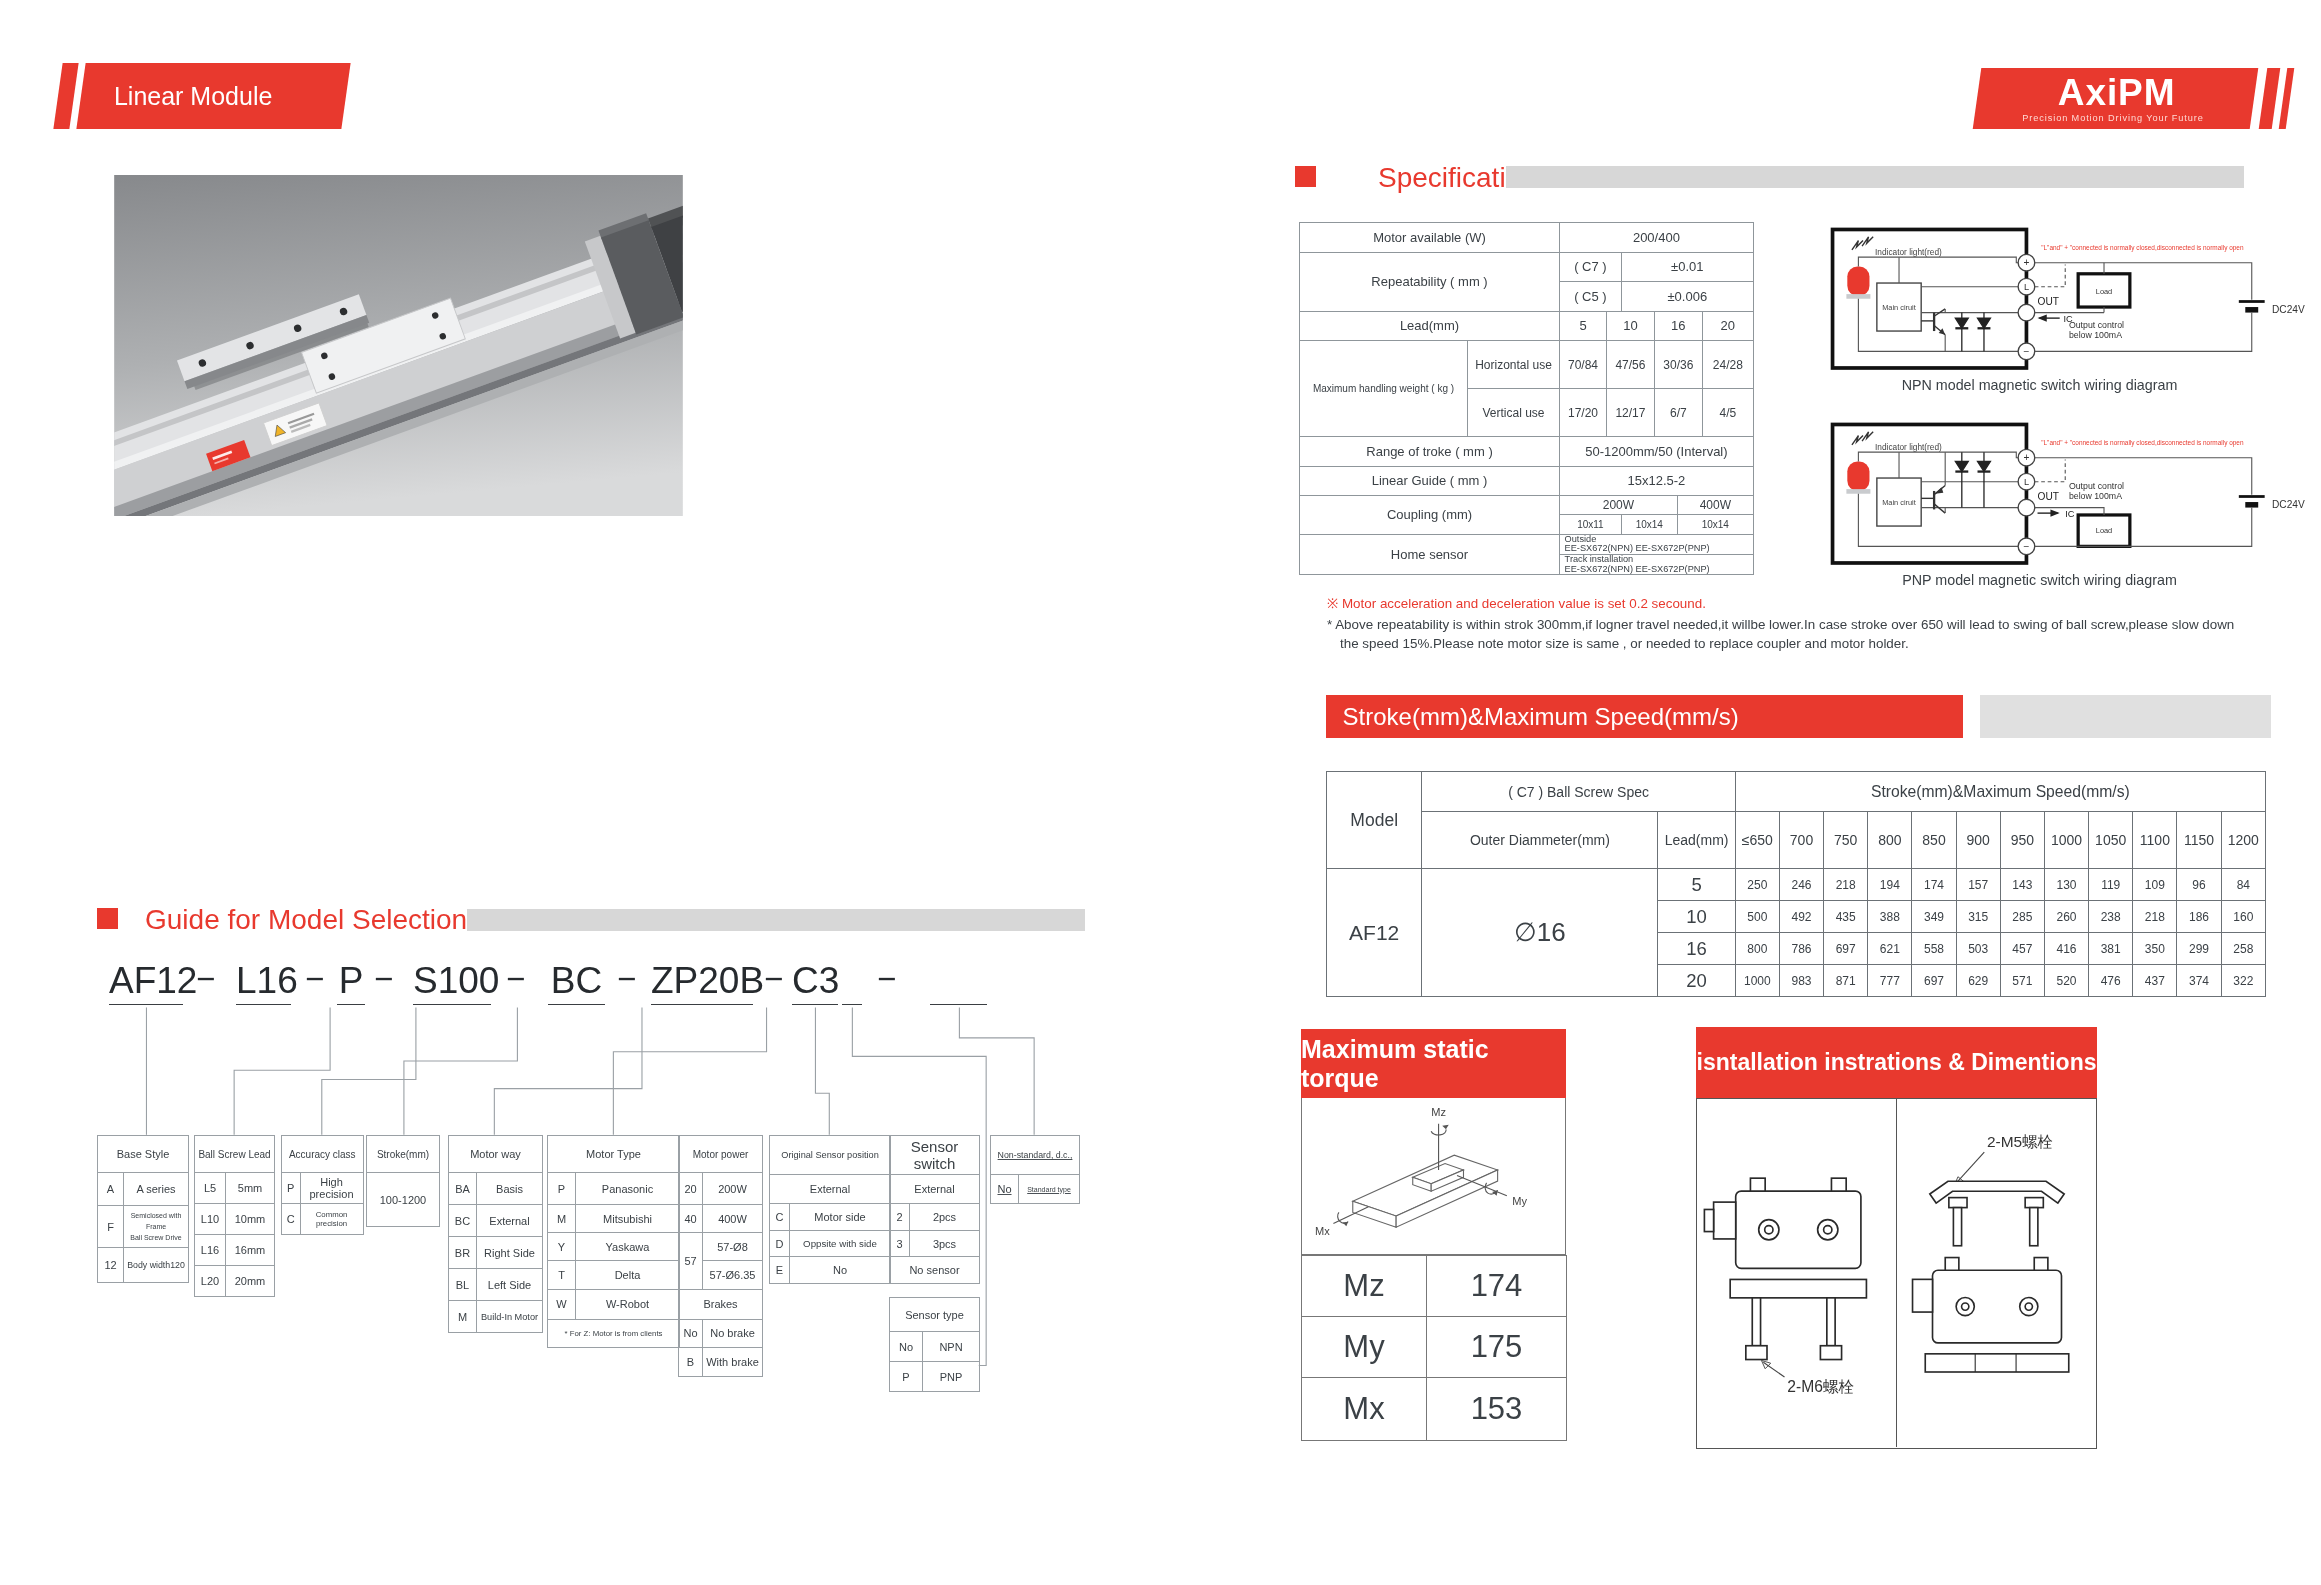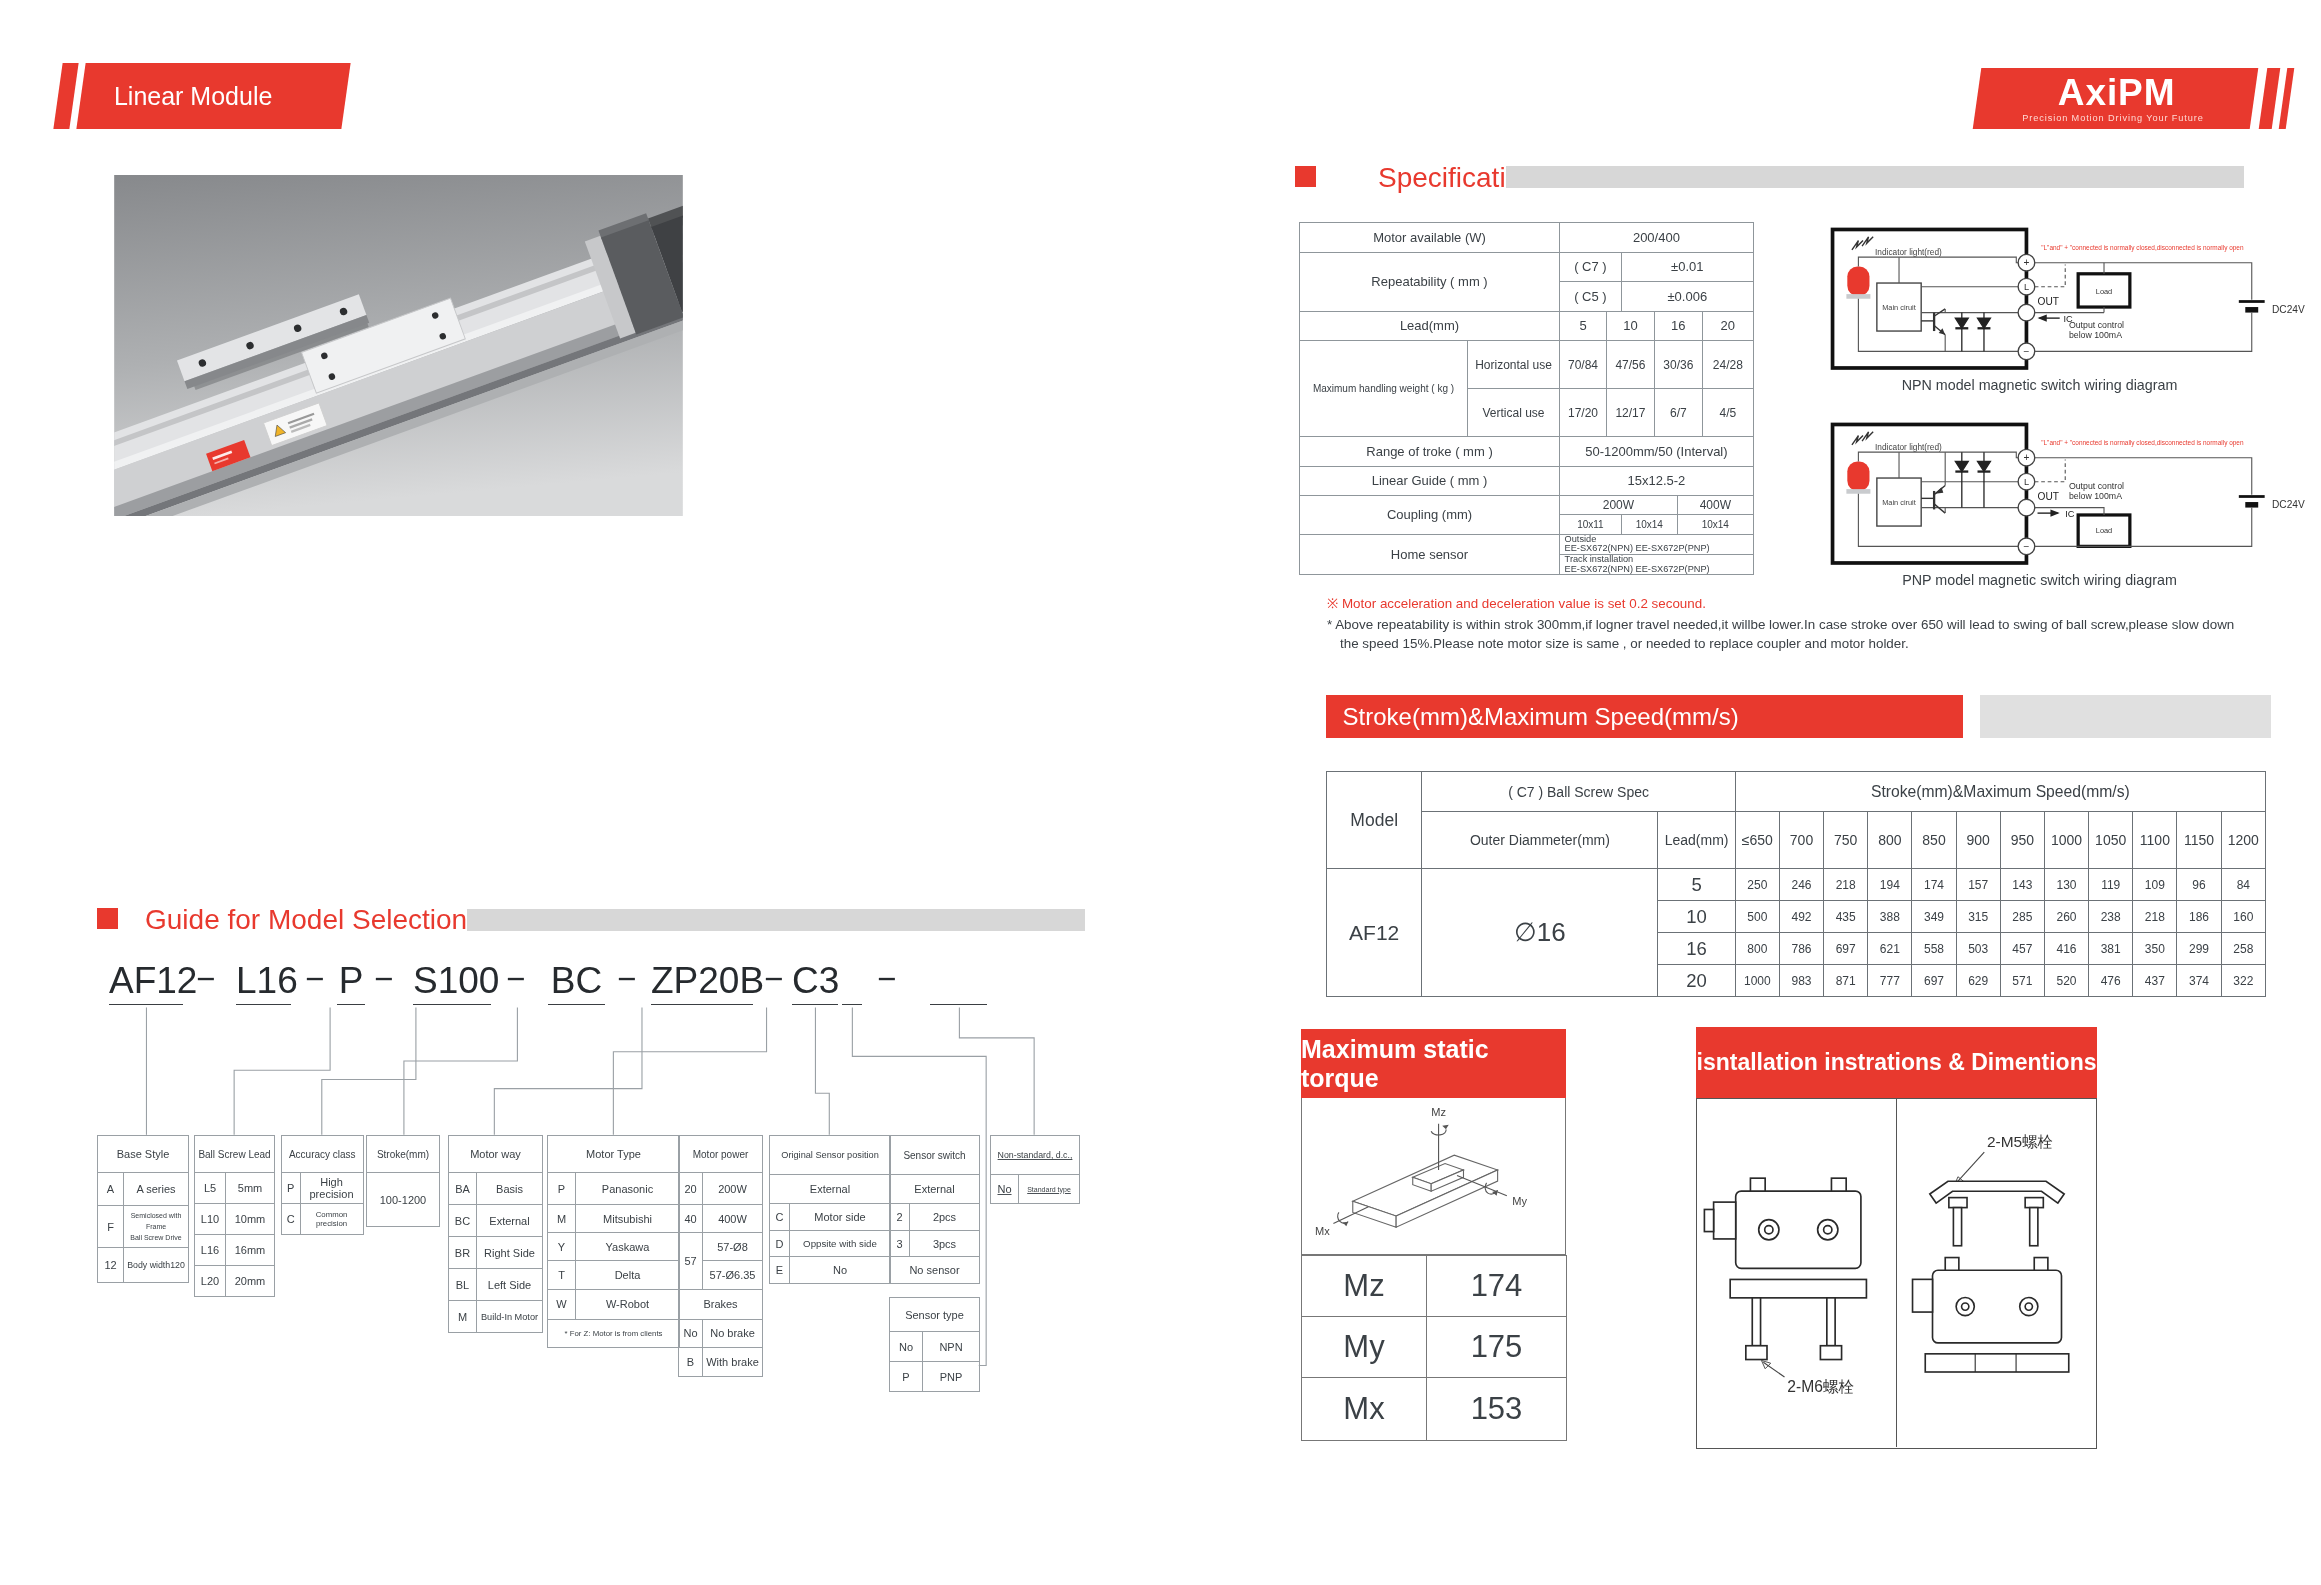--- a/index.html
+++ b/index.html
@@ -698,21 +698,21 @@
   </tbody>
     </table>
 
   <table class="seltbl abs" style="left:889px;top:1135px;width:90px;">
     <colgroup>
         <col style="width:20px">
         <col style="width:70px">
       </colgroup>
     <tbody>
         <tr style="height:39px">
-          <td colspan="2" style="font-size:10px">Sensor switch</td>
+          <td colspan="2" style="font-size:15px">Sensor switch</td>
         </tr>
     <tr style="height:29px">
           <td colspan="2">External</td>
         </tr>
     <tr style="height:27px">
           <td>2</td>
           <td>2pcs</td>
         </tr>
     <tr style="height:26px">
           <td>3</td>

